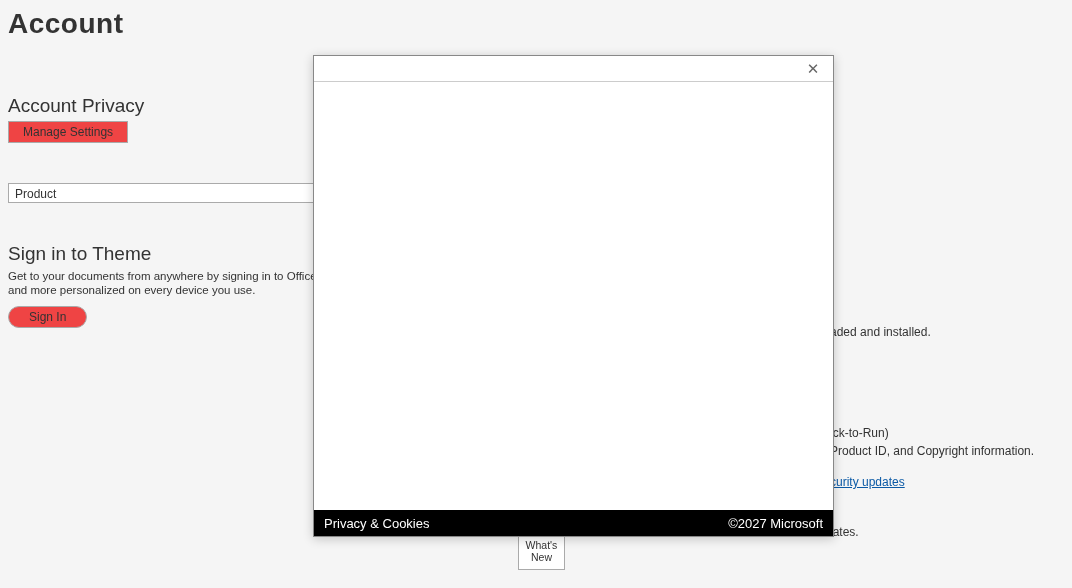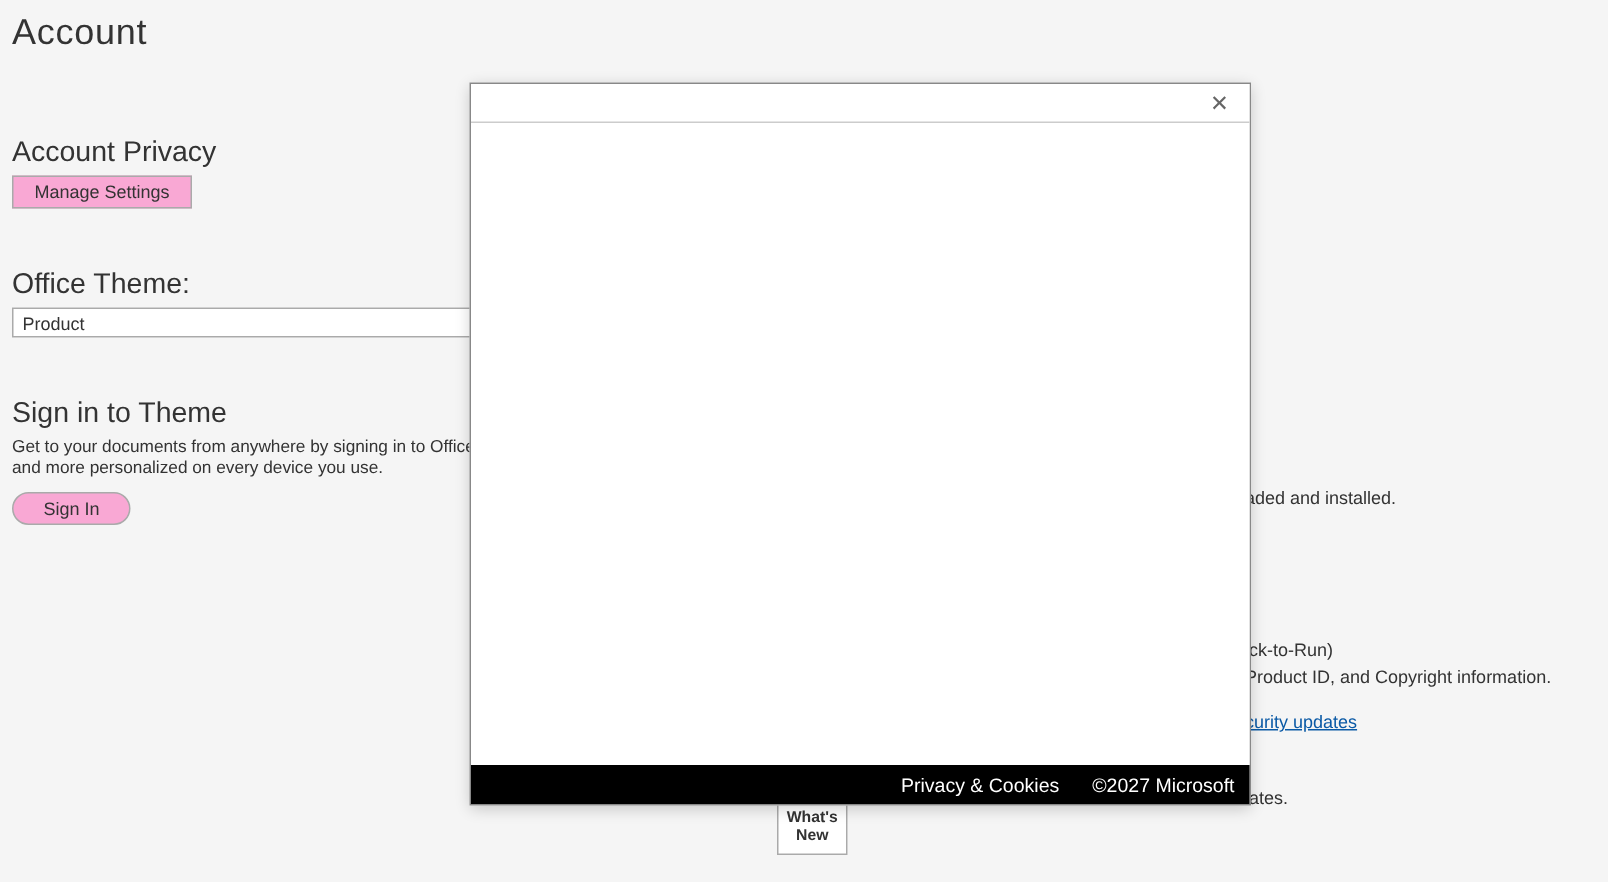--- a/index.html
+++ b/index.html
@@ -6,22 +6,22 @@
     body {
       font-family: "Segoe UI Light", "Segoe UI", Arial, sans-serif;
       background: #f5f5f5;
       width: 1072px;
       height: 588px;
       position: relative;
       overflow: hidden;
       color: #333;
     }
     .page-title {
-      font-size: 24px;
-      font-weight: 400;
+      font-size: 28px;
+      font-weight: 700;
       color: #333;
       padding: 8px 0 0 8px;
       letter-spacing: 0.5px;
     }
     .columns {
       display: flex;
       padding: 15px 8px 0 8px;
     }
     .left-col {
       width: 490px;
@@ -31,21 +31,21 @@
       flex: 1;
       padding-left: 20px;
     }
     .section-heading {
       font-size: 19px;
       font-weight: 300;
       color: #333;
       margin-bottom: 4px;
     }
     .btn {
-      background: #f9a8d4;
+      background: #ef4444;
       border: 1px solid #aaa;
       padding: 3px 14px;
       font-size: 12px;
       font-family: inherit;
       cursor: pointer;
       color: #333;
     }
     .section { margin-bottom: 14px; margin-top: 40px; }
     .theme-select {
       width: 100%;
@@ -110,21 +110,21 @@
     }
     .modal-body {
       flex: 1;
       background: #fff;
     }
     .modal-footer {
       background: #000;
       color: #fff;
       height: 26px;
       display: flex;
-      justify-content: flex-end;
+      justify-content: space-between;
       align-items: center;
       padding: 0 10px;
       font-size: 13px;
       gap: 22px;
     }
     .modal-footer span { white-space: nowrap; }
 
     
     .whatsnew {
       position: absolute;
@@ -133,38 +133,36 @@
       width: 47px;
       height: 35px;
       border: 1px solid #aaa;
       background: #fff;
       font-size: 10.5px;
       text-align: center;
       line-height: 1.15;
       padding-top: 3px;
       cursor: pointer;
       color: #333;
-      font-weight: bold;
     }
   </style>
 </head>
 <body>
 
 <h1 class="page-title">Account</h1>
 
 <div class="columns">
   <div class="left-col">
 
     <div class="section">
       <div class="section-heading">Account Privacy</div>
       <button class="btn">Manage Settings</button>
     </div>
 
     <div class="section">
-      <div class="section-heading">Office Theme:</div>
       <div class="theme-select">Product</div>
     </div>
 
     <div class="section">
       <div class="section-heading">Sign in to Theme</div>
       <div class="desc-text">Get to your documents from anywhere by signing in to Office. Your experience just gets better and more personalized on every device you use.</div>
       <button class="btn" style="margin-top:8px; padding:3px 20px;border-radius:11px;">Sign In</button>
     </div>
 
   </div>

